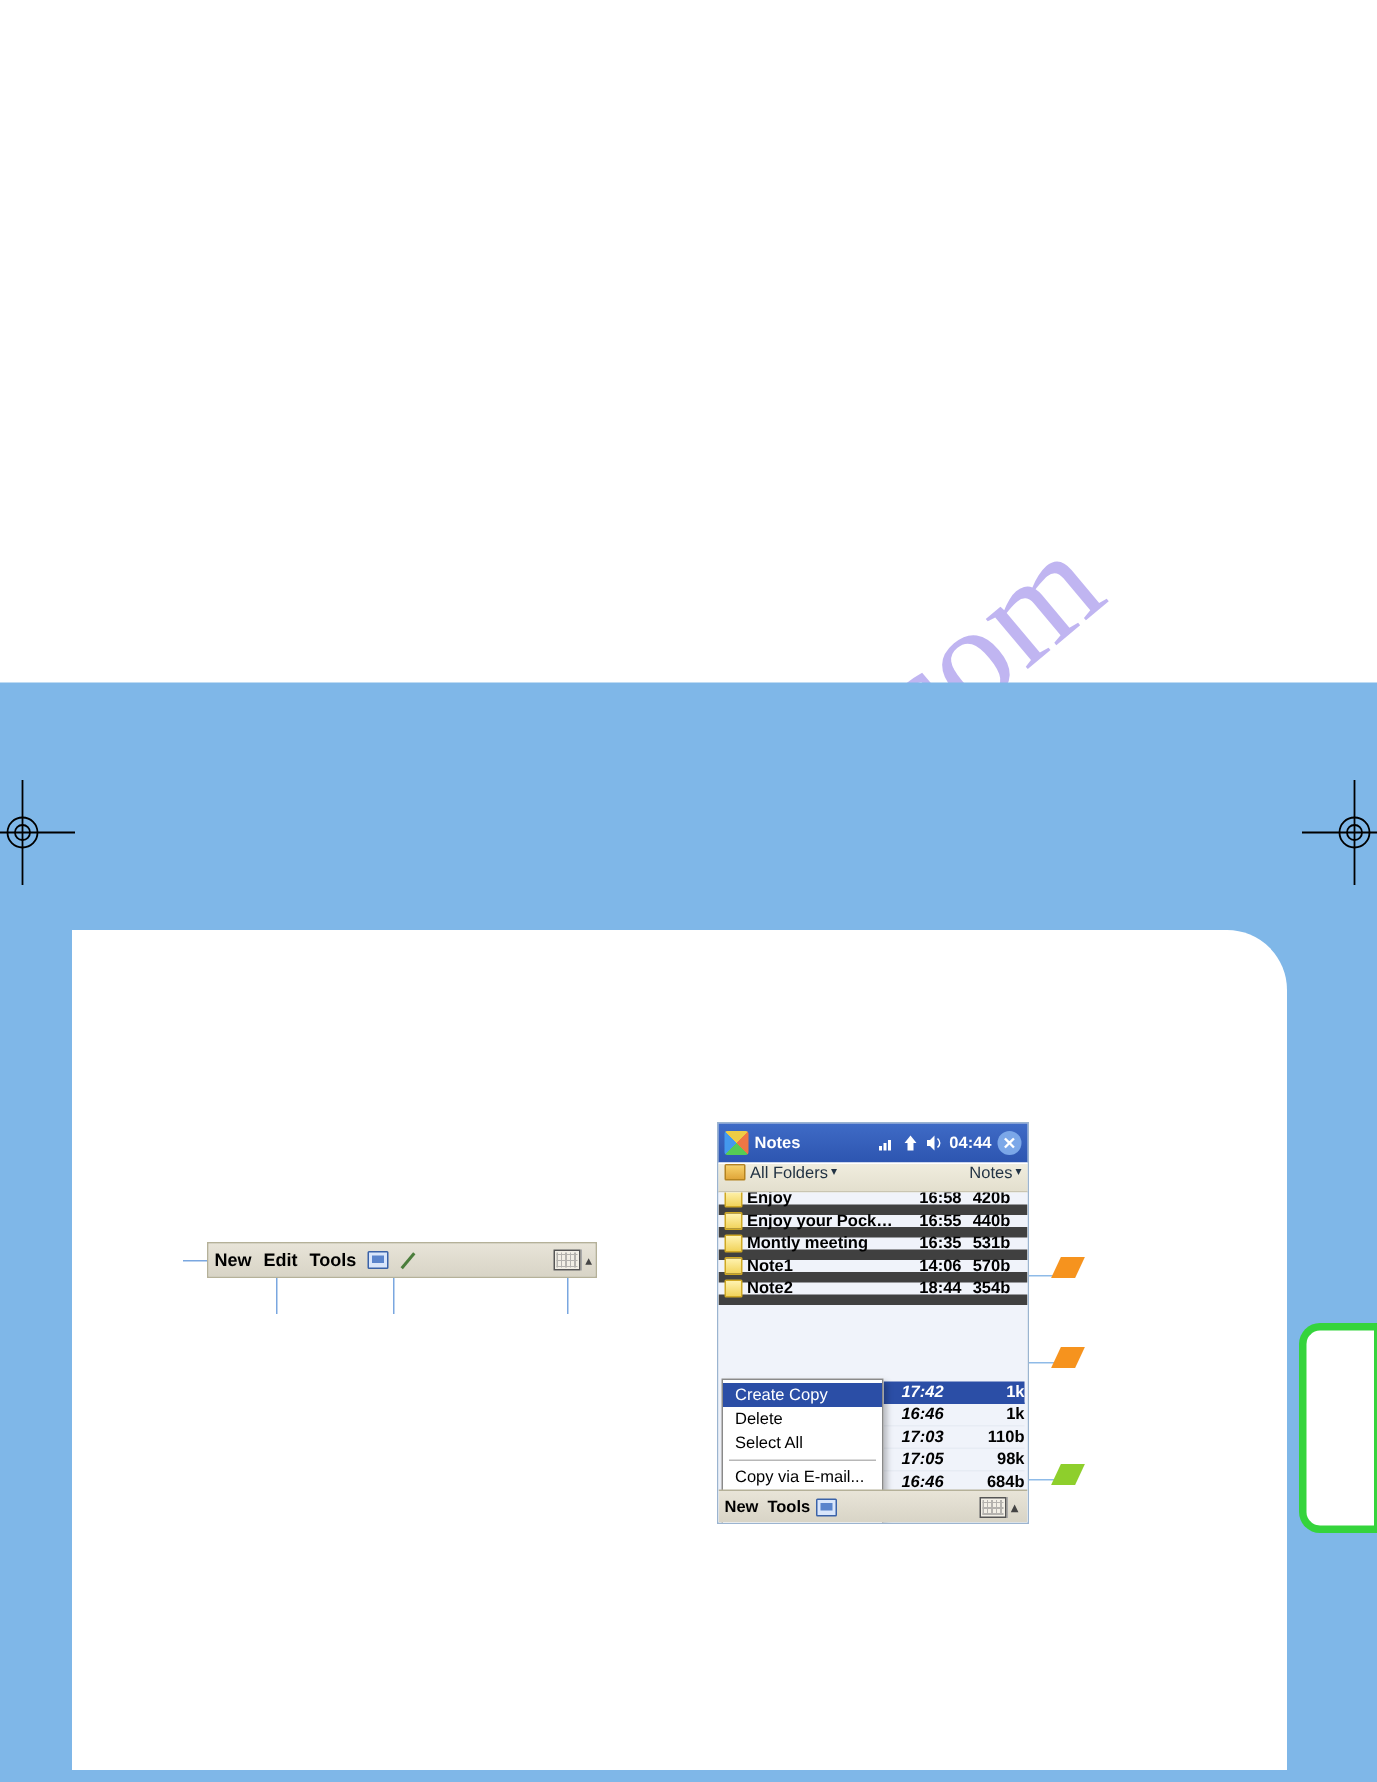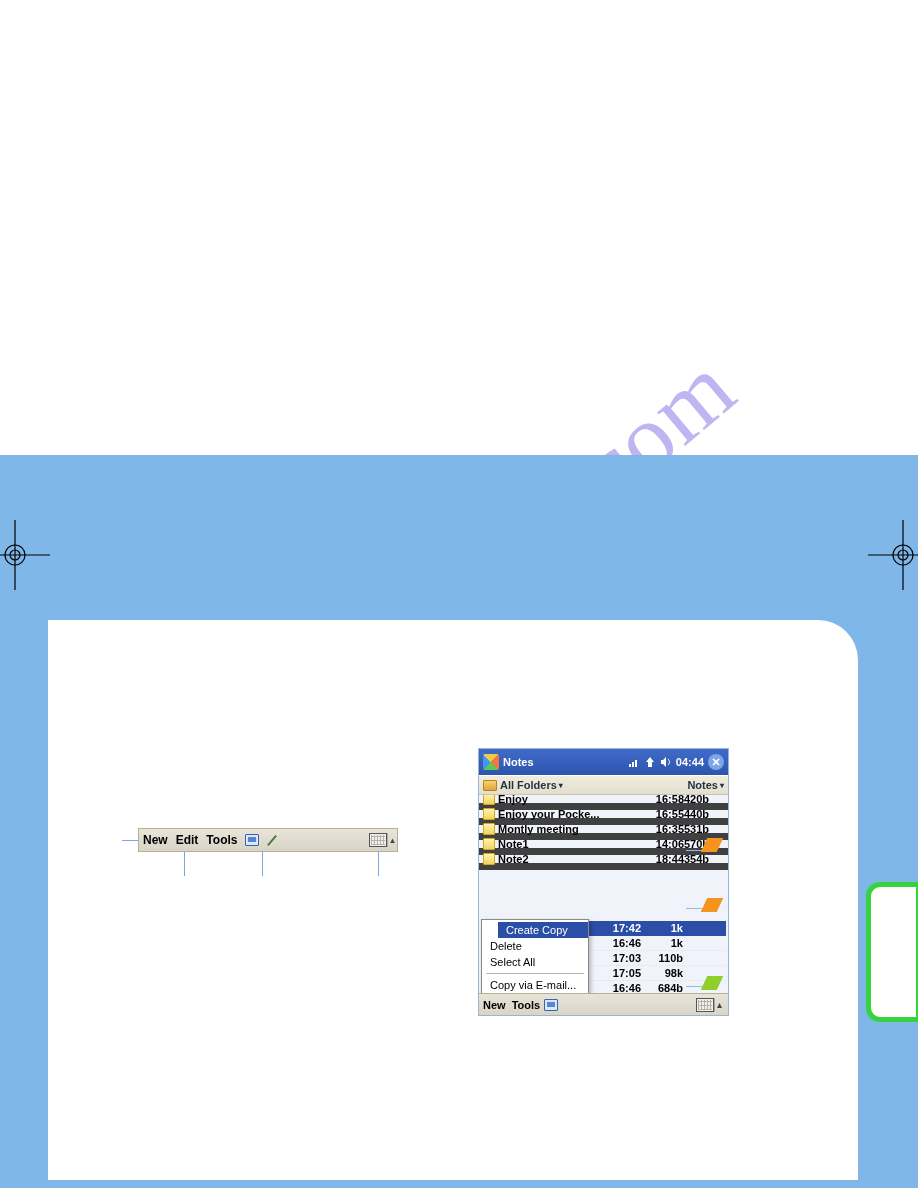--- a/index.html
+++ b/index.html
@@ -113,21 +113,21 @@
     width:1px;height:24px;background:#7aa7e0;
   }
   .tick-h {
     position:absolute;width:16px;height:1px;background:#7aa7e0;
   }
 
   
   .device {
     position:absolute;
     left: 478px; top: 748px;
-    width: 251px;
+    width: 208px;
     font-family: Tahoma, sans-serif;
     font-size: 11px;
     background:#fff;
     border:1px solid #9bb4d0;
   }
   .dev-title {
     height:26px;
     background: linear-gradient(#3f6bc6,#2d55b0);
     color:#fff;
     display:flex;align-items:center;
@@ -145,63 +145,63 @@
   .closebtn{
     width:16px;height:16px;border-radius:50%;
     background:#7ba7e8;color:#fff;display:flex;align-items:center;justify-content:center;
     font-weight:bold;font-size:11px;
   }
   .dev-bar2{
     height:20px;
     background: linear-gradient(#f0edde,#e3dfce);
     border-top:1px solid #fff;
     border-bottom:1px solid #c9c5b2;
-    display:flex;align-items:center;
-    padding:0 4px;
-    font-weight:bold;
+    display:flex;align-items:flex-start;
+    padding:0 4px;
+    font-weight:normal;
     color:#234;
   }
   .folder-ico{width:14px;height:11px;background:linear-gradient(#f7d26a,#e0a63a);border:1px solid #b5831f;border-radius:1px;margin-right:3px;}
   .dd{margin-left:2px;font-size:8px;color:#234}
   .dev-bar2 .spacer{flex:1}
 
   .file-list{}
   .file-row{
     display:flex;align-items:center;
     height:15px;
     padding:0 4px;
     border-bottom:7px solid #404040;
   }
   .note-ico{width:12px;height:12px;background:linear-gradient(#fff3b0,#f1d35b);border:1px solid #cfa824;margin-right:3px;border-radius:1px;}
   .file-row .nm{flex:1;white-space:nowrap;overflow:hidden;text-overflow:ellipsis;font-weight:bold;}
   .file-row .tm{width:44px;text-align:right;font-weight:bold;}
-  .file-row .sz{width:40px;text-align:left;font-weight:bold;}
+  .file-row .sz{width:40px;text-align:center;font-weight:bold;}
 
   .ctx-menu{
     position:absolute;
     left:2px;top:124px;
     width:108px;
     background:#fff;
     border:1px solid #8a8a8a;
     box-shadow:2px 2px 4px rgba(0,0,0,.25);
     padding:2px 0;
   }
   .ctx-item{
     padding:2px 8px; font-weight:500;
   }
-  .ctx-item.sel{background:#2b4ea6;color:#fff;margin-left:16px;}
+  .ctx-item.sel{background:#2b4ea6;color:#fff;}
   .ctx-sep{height:1px;background:#b7b7b7;margin:3px 4px;}
 
   .rt-rows{
     position:absolute;
     left:110px; top:126px;
     right:2px;
   }
   .rt-row{height:15px;display:flex;align-items:center;border-bottom:1px solid #e7ecf4;}
-  .rt-row .tm{width:52px;text-align:right;font-weight:bold;}
+  .rt-row .tm{width:52px;text-align:center;font-weight:bold;font-style:italic;}
   .rt-row .sz{width:42px;text-align:right;font-weight:bold;}
   .rt-row.sel{background:#2b4ea6;color:#fff;border-bottom-color:#2b4ea6;}
 
   .dev-footer{
     position:absolute;left:0;right:0;bottom:0;
     height:22px;
     background: linear-gradient(#e8e4d8,#d8d4c6);
     border-top:1px solid #b5b199;
     display:flex;align-items:center;
     padding:0 4px;

